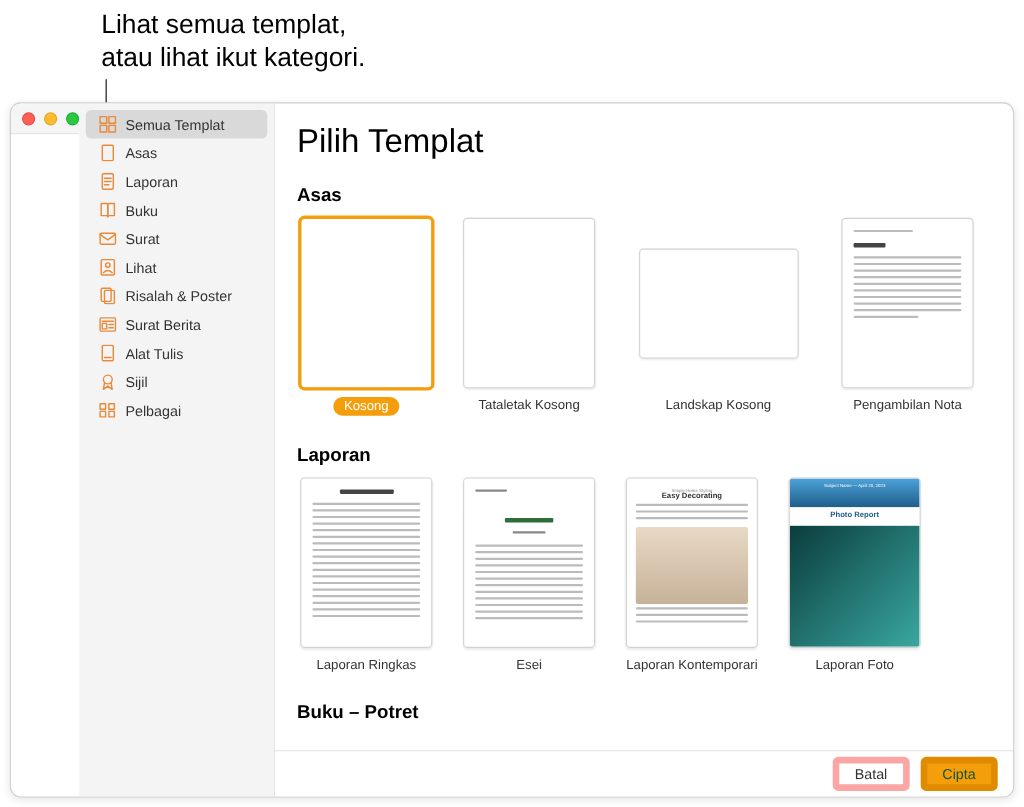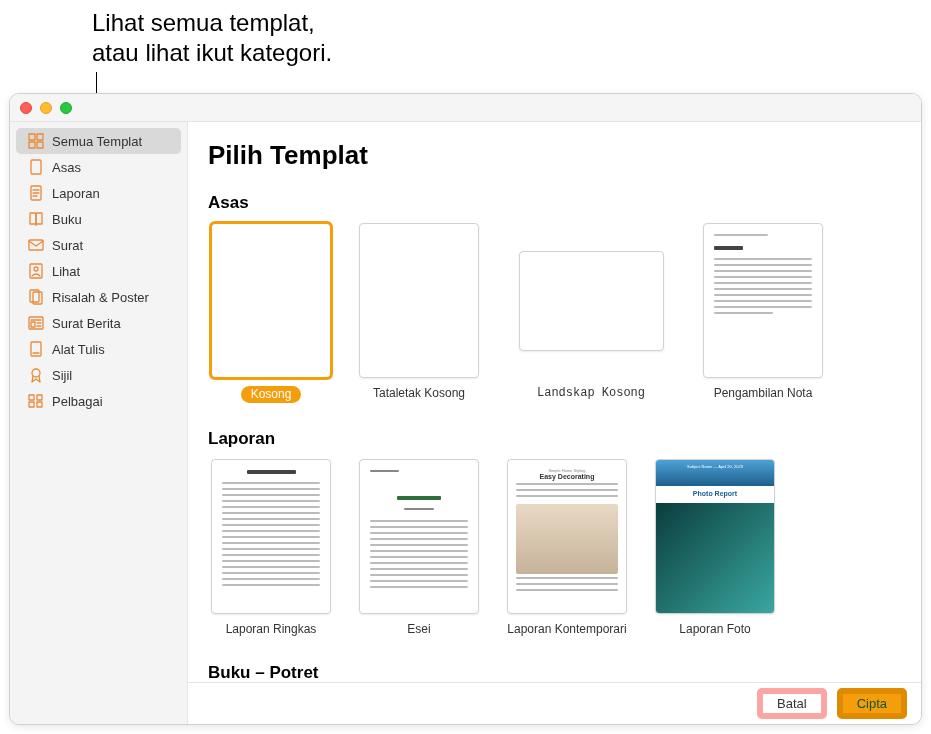--- a/index.html
+++ b/index.html
@@ -38,21 +38,20 @@
     position: absolute;
     top: 93px;
     left: 9px;
     width: 913px;
     height: 632px;
     border: 1px solid #d0d0d0;
     border-radius: 10px;
     overflow: hidden;
     box-shadow: 0 2px 8px rgba(0,0,0,0.1);
     display: flex;
-    flex-direction: column;
     background: #fff;
   }
   .titlebar {
     height: 28px;
     background: #f5f5f5;
     display: flex;
     align-items: center;
     padding-left: 10px;
     gap: 8px;
     border-bottom: 1px solid #e4e4e4;
@@ -100,22 +99,22 @@
     display: flex;
     flex-direction: column;
     min-width: 0;
   }
   .scroll-area {
     flex: 1;
     overflow: auto;
     padding: 18px 20px 10px 20px;
   }
   .main-title {
-    font-size: 26px;
-    font-weight: 700;
+    font-size: 30px;
+    font-weight: 400;
     margin-bottom: 22px;
     color: #000;
   }
   .section-title {
     font-size: 17px;
     font-weight: 700;
     margin: 0 0 10px 0;
     color: #000;
   }
   .template-row {
@@ -123,21 +122,21 @@
     gap: 22px;
     margin-bottom: 26px;
   }
   .template-item {
     width: 126px;
     text-align: center;
     font-size: 12px;
     color: #333;
     cursor: default;
   }
-  .template-item.wide { width: 174px; font-family: Liberation Mono, monospace; }
+  .template-item.wide { width: 174px; }
   .thumb {
     width: 120px;
     height: 155px;
     background: #fff;
     border: 1px solid #d2d2d2;
     border-radius: 4px;
     margin: 0 auto 8px auto;
     overflow: hidden;
     position: relative;
     box-shadow: 0 1px 2px rgba(0,0,0,0.08);

